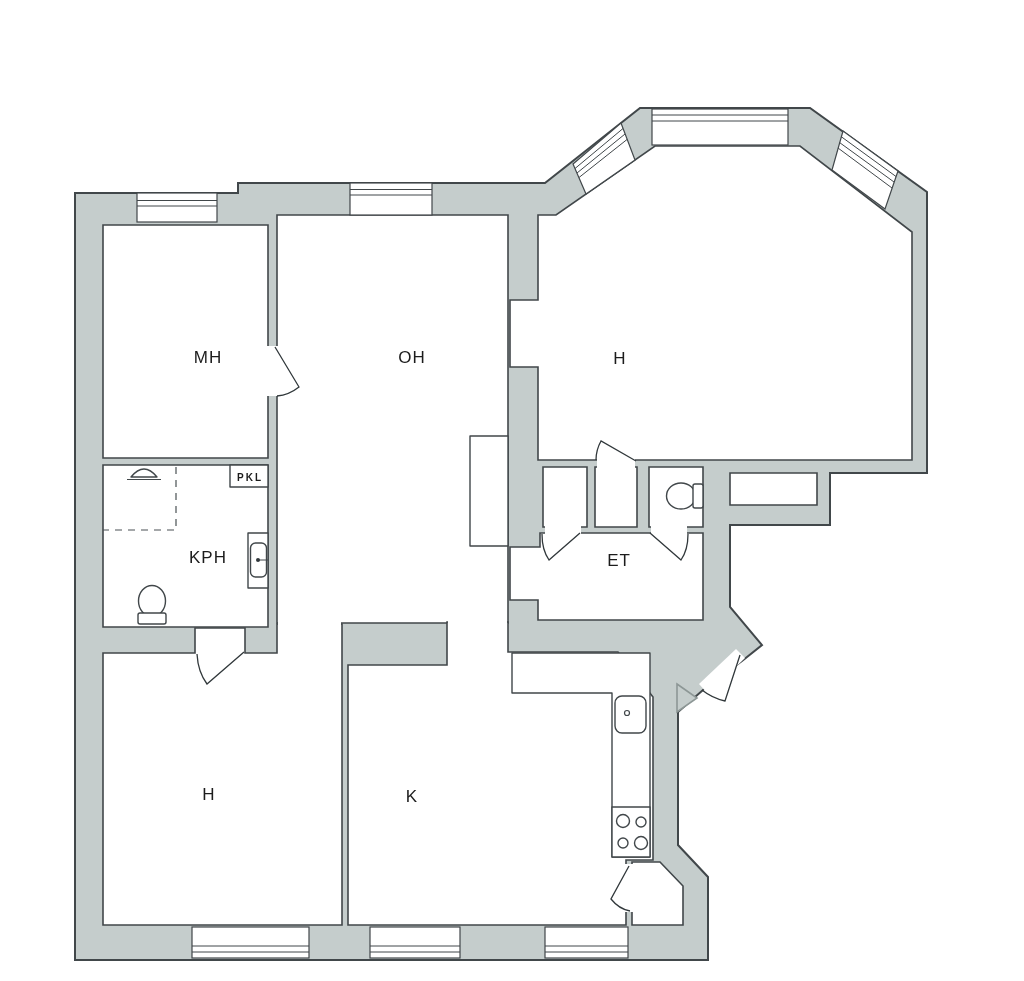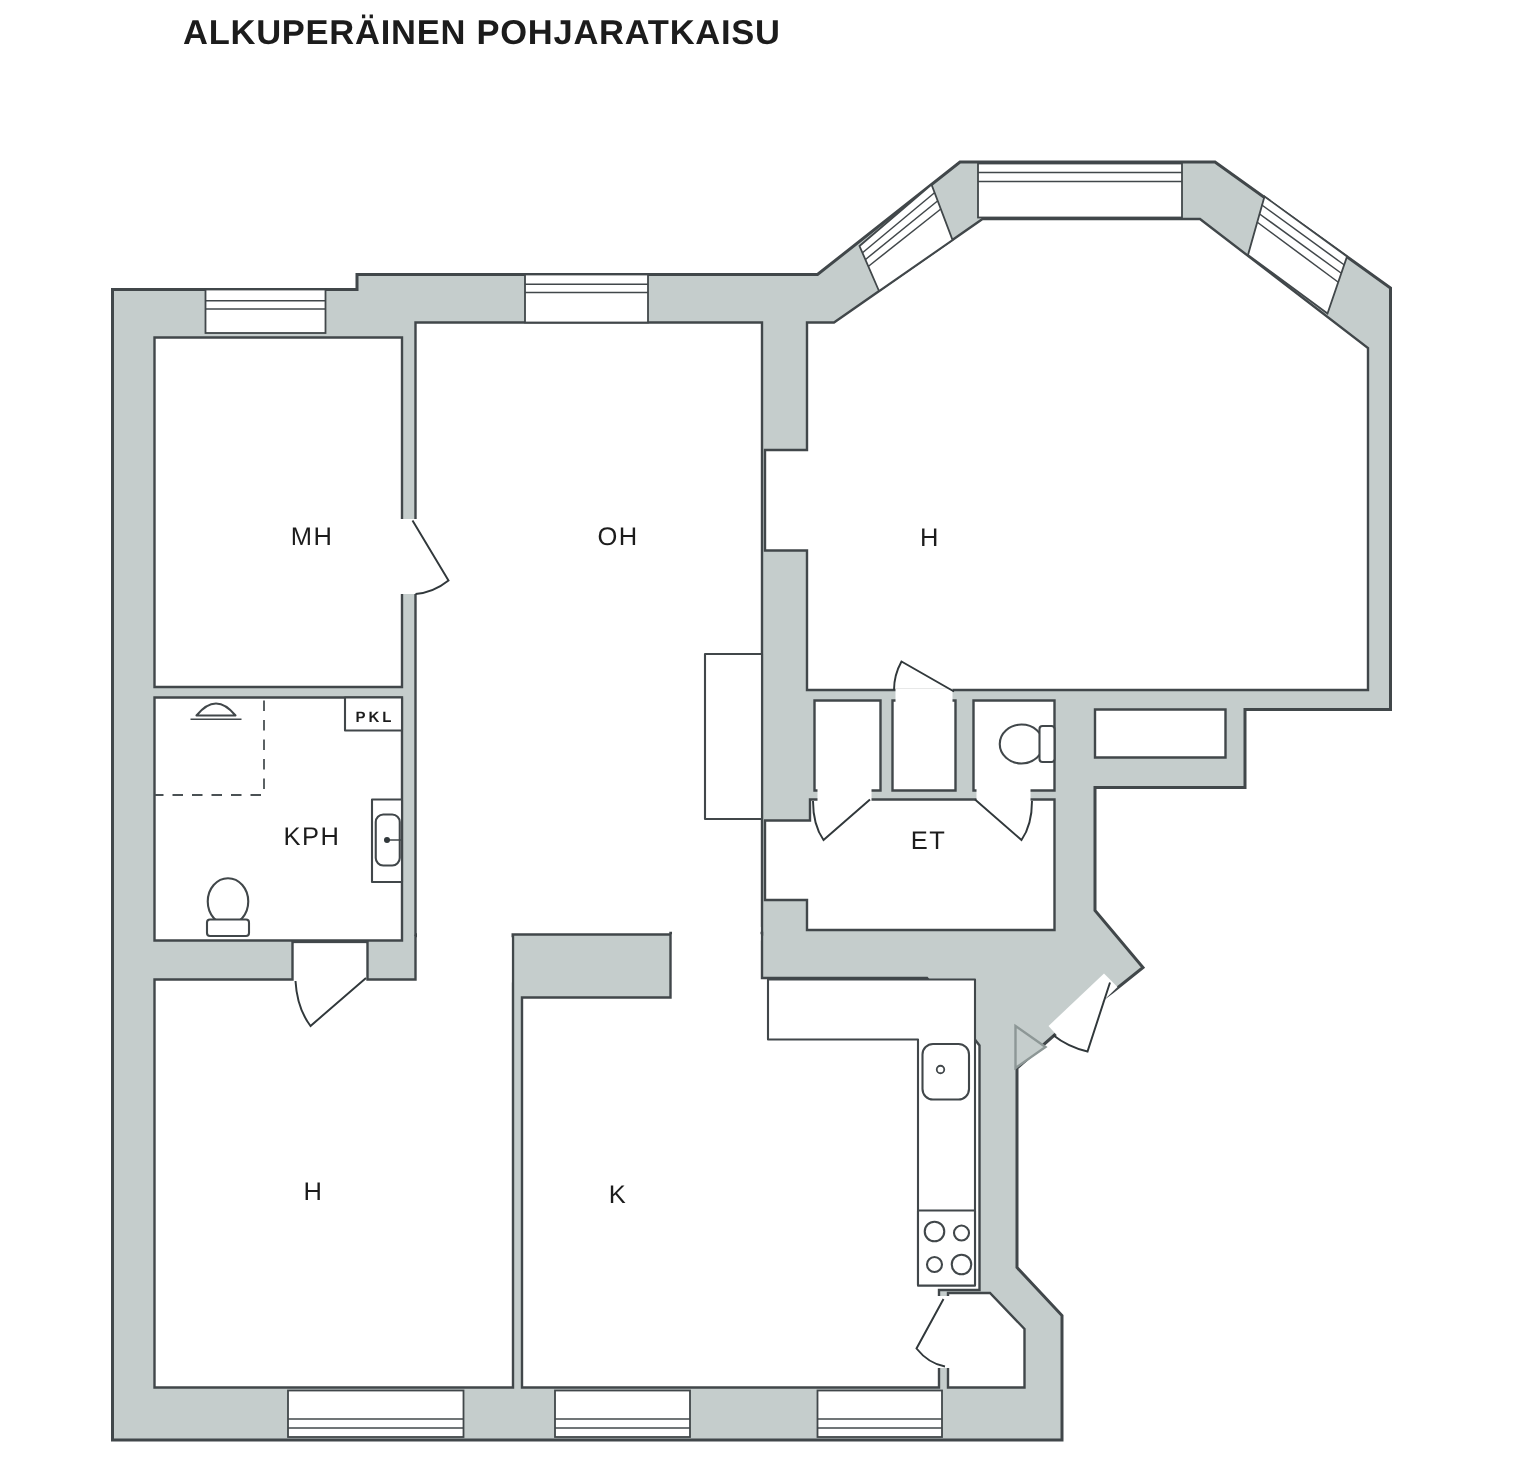--- a/index.html
+++ b/index.html
@@ -25,21 +25,20 @@
   .flue{fill:var(--wall-fill);stroke:#8d9796;stroke-width:1.6;stroke-linejoin:miter;}
   .rlabel{font-family:"Liberation Sans",sans-serif;font-size:17px;fill:var(--text);
           letter-spacing:1px;text-anchor:middle;}
   .slabel{font-family:"Liberation Sans",sans-serif;font-size:10px;font-weight:bold;
           fill:var(--text);letter-spacing:2px;text-anchor:middle;}
 </style>
 </head>
 <body>
 
 <div id="stage">
-  <div id="plan-title">ALKUPERÄINEN POHJARATKAISU</div>
 
   <svg width="1024" height="981" viewBox="0 0 1024 981">
 
     <path class="wall" d="M 75,193 L 238,193 L 238,183 L 545,183 L 640,108 L 810,108 L 927,192
          L 927,473 L 830,473 L 830,525 L 730,525 L 730,607 L 762,645 L 742,661
          L 703,690 L 678,712 L 678,845 L 708,877 L 708,960 L 75,960 Z"></path>
 
     <path class="floor" d="M 103,225 L 268,225 L 268,458 L 103,458 Z"></path>
     <path class="floor" d="M 103,465 L 268,465 L 268,627 L 103,627 Z"></path>
     <path class="floor" d="M 103,653 L 195,653 L 195,628 L 245,628 L 245,653 L 277,653 L 277,624

